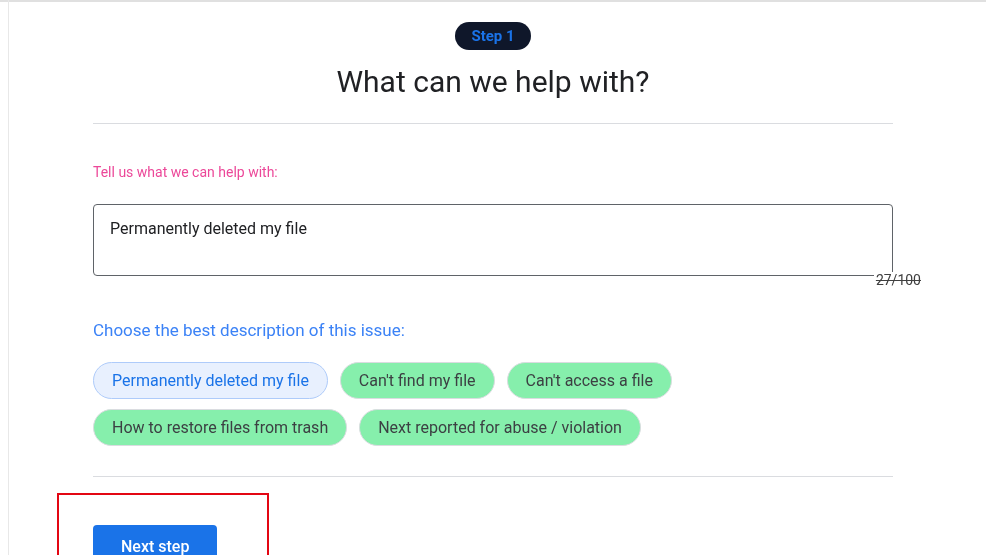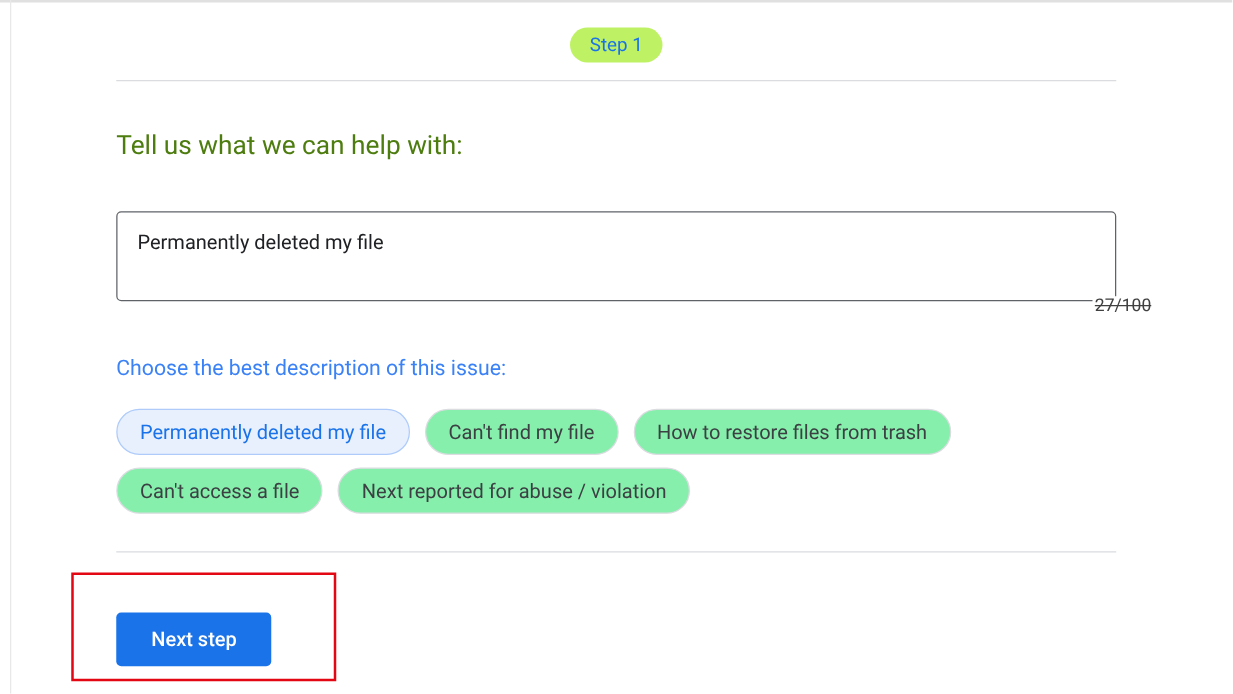--- a/index.html
+++ b/index.html
@@ -34,42 +34,43 @@
     }
     .container {
       width: 800px;
       margin: 0 auto;
       padding-top: 22px;
     }
     .step-badge {
       display: block;
       width: fit-content;
       margin: 0 auto 14px auto;
-      background: #bef264;
+      background: #0f172a;
       color: #1a73e8;
       font-size: 15px;
       padding: 5px 16px;
       border-radius: 16px;
+      font-weight: bold;
     }
     .heading {
       text-align: center;
       font-size: 30px;
       font-weight: 400;
       color: #202124;
       margin-bottom: 24px;
     }
     .divider {
       border: none;
       border-top: 1px solid #dadce0;
       margin: 0 0 40px 0;
     }
     .prompt-label {
-      font-size: 21px;
-      color: #4d7c0f;
-      margin-bottom: 40px;
+      font-size: 14px;
+      color: #ec4899;
+      margin-bottom: 24px;
     }
     .textarea-wrap {
       position: relative;
       margin-bottom: 40px;
     }
     .issue-textarea {
       width: 100%;
       height: 72px;
       border: 1px solid #5f6368;
       border-radius: 4px;
@@ -150,37 +151,38 @@
 </head>
 <body>
 
 <div class="top-edge"></div>
 <div class="left-edge"></div>
 
 <div class="container">
 
   <div class="step-badge">Step 1</div>
 
+  <h1 class="heading">What can we help with?</h1>
 
   <hr class="divider">
 
   <div class="prompt-label">Tell us what we can help with:</div>
 
   <div class="textarea-wrap">
     <textarea class="issue-textarea" style="">Permanently deleted my file</textarea>
     <span class="char-counter">27/100</span>
   </div>
 
   <div class="choose-label">Choose the best description of this issue:</div>
 
   <div class="chips">
     <button class="chip selected">Permanently deleted my file</button>
     <button class="chip">Can't find my file</button>
+    <button class="chip">Can't access a file</button>
     <button class="chip">How to restore files from trash</button>
-    <button class="chip">Can't access a file</button>
     <button class="chip">Next reported for abuse / violation</button>
   </div>
 
   <hr class="bottom-divider">
 
   <div class="action-area">
     <div class="highlight-box"></div>
     <button class="next-btn">Next step</button>
   </div>
 

